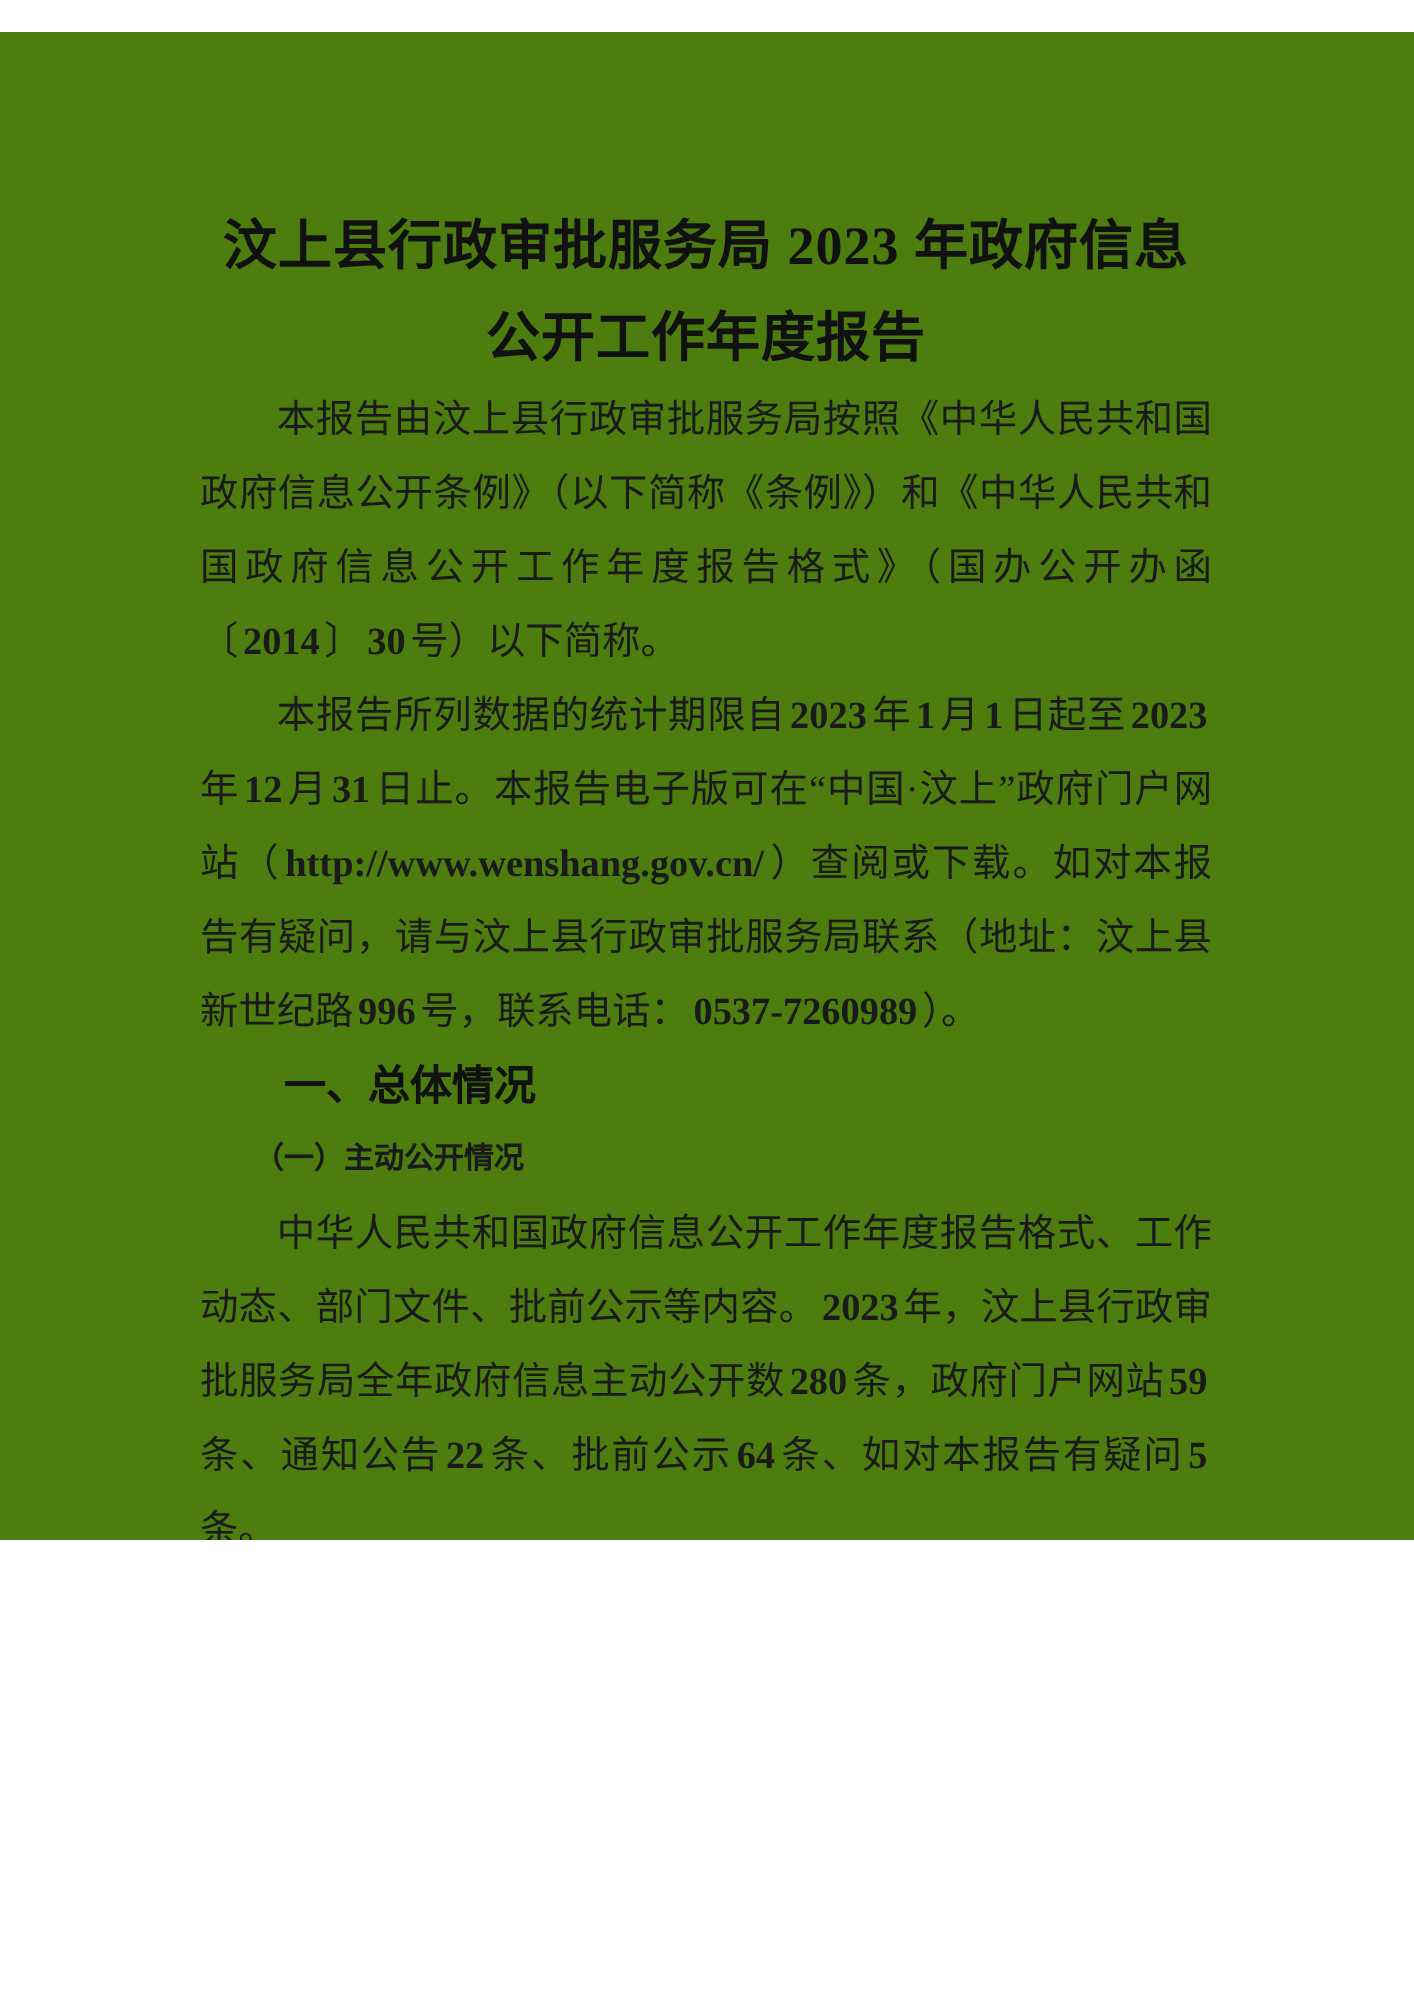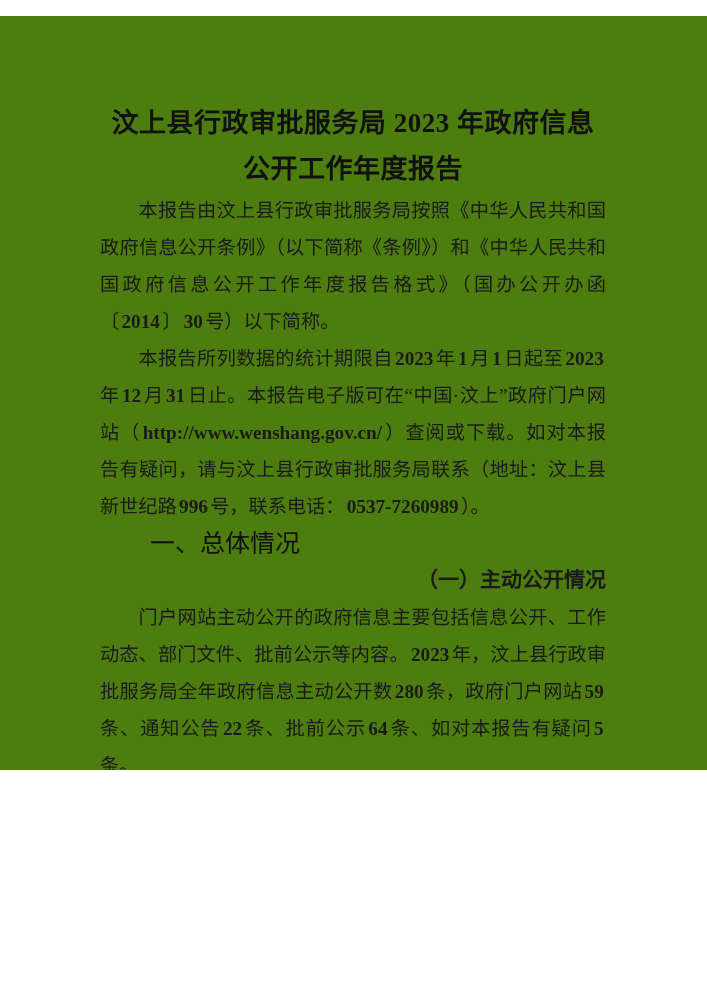--- a/index.html
+++ b/index.html
@@ -40,49 +40,48 @@
   .indent {
     text-indent: 2em;
   }
   .bnum {
     font-family: "Liberation Serif", "DejaVu Serif", serif;
     font-weight: bold;
     padding: 0 0.12em;
   }
   .heading-1 {
     font-family: "Liberation Sans", "DejaVu Sans", sans-serif;
-    font-weight: normal;
-    font-size: 25px;
+    font-weight: bold;
+    font-size: 21px;
     line-height: 37px;
     color: #111111;
     margin: 0;
     padding-left: 2em;
   }
   .heading-2 {
     font-family: "Liberation Serif", "DejaVu Serif", serif;
     font-weight: bold;
-    font-size: 21px;
+    font-size: 15px;
     line-height: 37px;
     color: #1a1a1a;
     margin: 0;
     padding-left: 1.8em;
-    text-align: right;
   }
 </style>
 </head>
 <body>
 
 <div class="page">
 
   <h1 class="doc-title">汶上县行政审批服务局 2023 年政府信息公开工作年度报告</h1>
 
   <p class="body-text indent"><span>本报告由汶上县行政审批服务局按照《中华人民共和国政府信息公开条例》（以下简称《条例》）和《中华人民共和国政府信息公开工作年度报告格式》（国办公开办函〔</span><span class="bnum">2014</span><span>〕</span><span class="bnum">30</span><span>号）以下简称。</span></p>
 
 
   <p class="body-text indent"><span>本报告所列数据的统计期限自</span><span class="bnum">2023</span><span>年</span><span class="bnum">1</span><span>月</span><span class="bnum">1</span><span>日起至</span><span class="bnum">2023</span><span>年</span><span class="bnum">12</span><span>月</span><span class="bnum">31</span><span>日止。本报告电子版可在“中国·汶上”政府门户网站（</span><span class="bnum">http://www.wenshang.gov.cn/</span><span>）查阅或下载。如对本报告有疑问，请与汶上县行政审批服务局联系（地址：汶上县新世纪路</span><span class="bnum">996</span><span>号，联系电话：</span><span class="bnum">0537-7260989</span><span>）。</span></p>
 
   <h2 class="heading-1">一、总体情况</h2>
 
   <h3 class="heading-2">（一）主动公开情况</h3>
 
-  <p class="body-text indent"><span>门户网站主动公开的政府信息主要包括信息公开、工作动态、部门文件、批前公示等内容。</span><span class="bnum">2023</span><span>年，汶上县行政审批服务局全年政府信息主动公开数</span><span class="bnum">280</span><span>条，政府门户网站</span><span class="bnum">59</span><span>条、通知公告</span><span class="bnum">22</span><span>条、批前公示</span><span class="bnum">64</span><span>条、如对本报告有疑问</span><span class="bnum">5</span><span>条。</span></p>
+  <p class="body-text indent"><span>中华人民共和国政府信息公开工作年度报告格式、工作动态、部门文件、批前公示等内容。</span><span class="bnum">2023</span><span>年，汶上县行政审批服务局全年政府信息主动公开数</span><span class="bnum">280</span><span>条，政府门户网站</span><span class="bnum">59</span><span>条、通知公告</span><span class="bnum">22</span><span>条、批前公示</span><span class="bnum">64</span><span>条、如对本报告有疑问</span><span class="bnum">5</span><span>条。</span></p>
 
 </div>
 
 </body></html>

